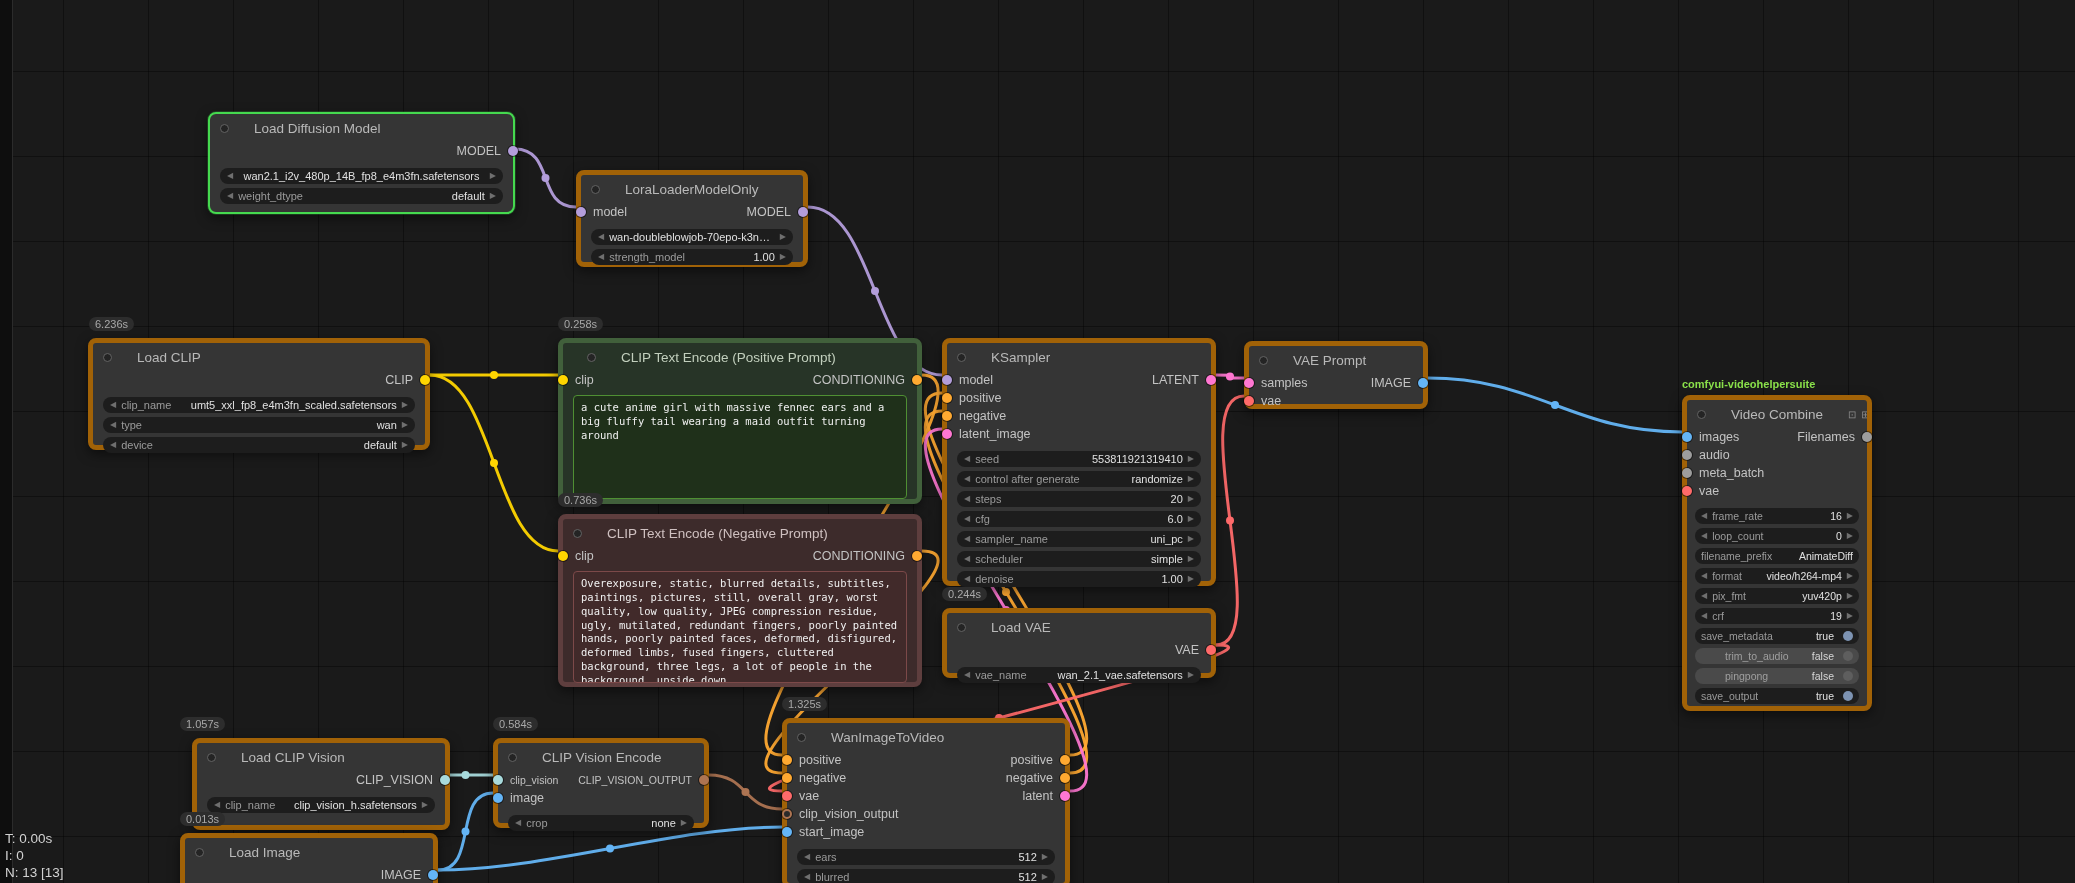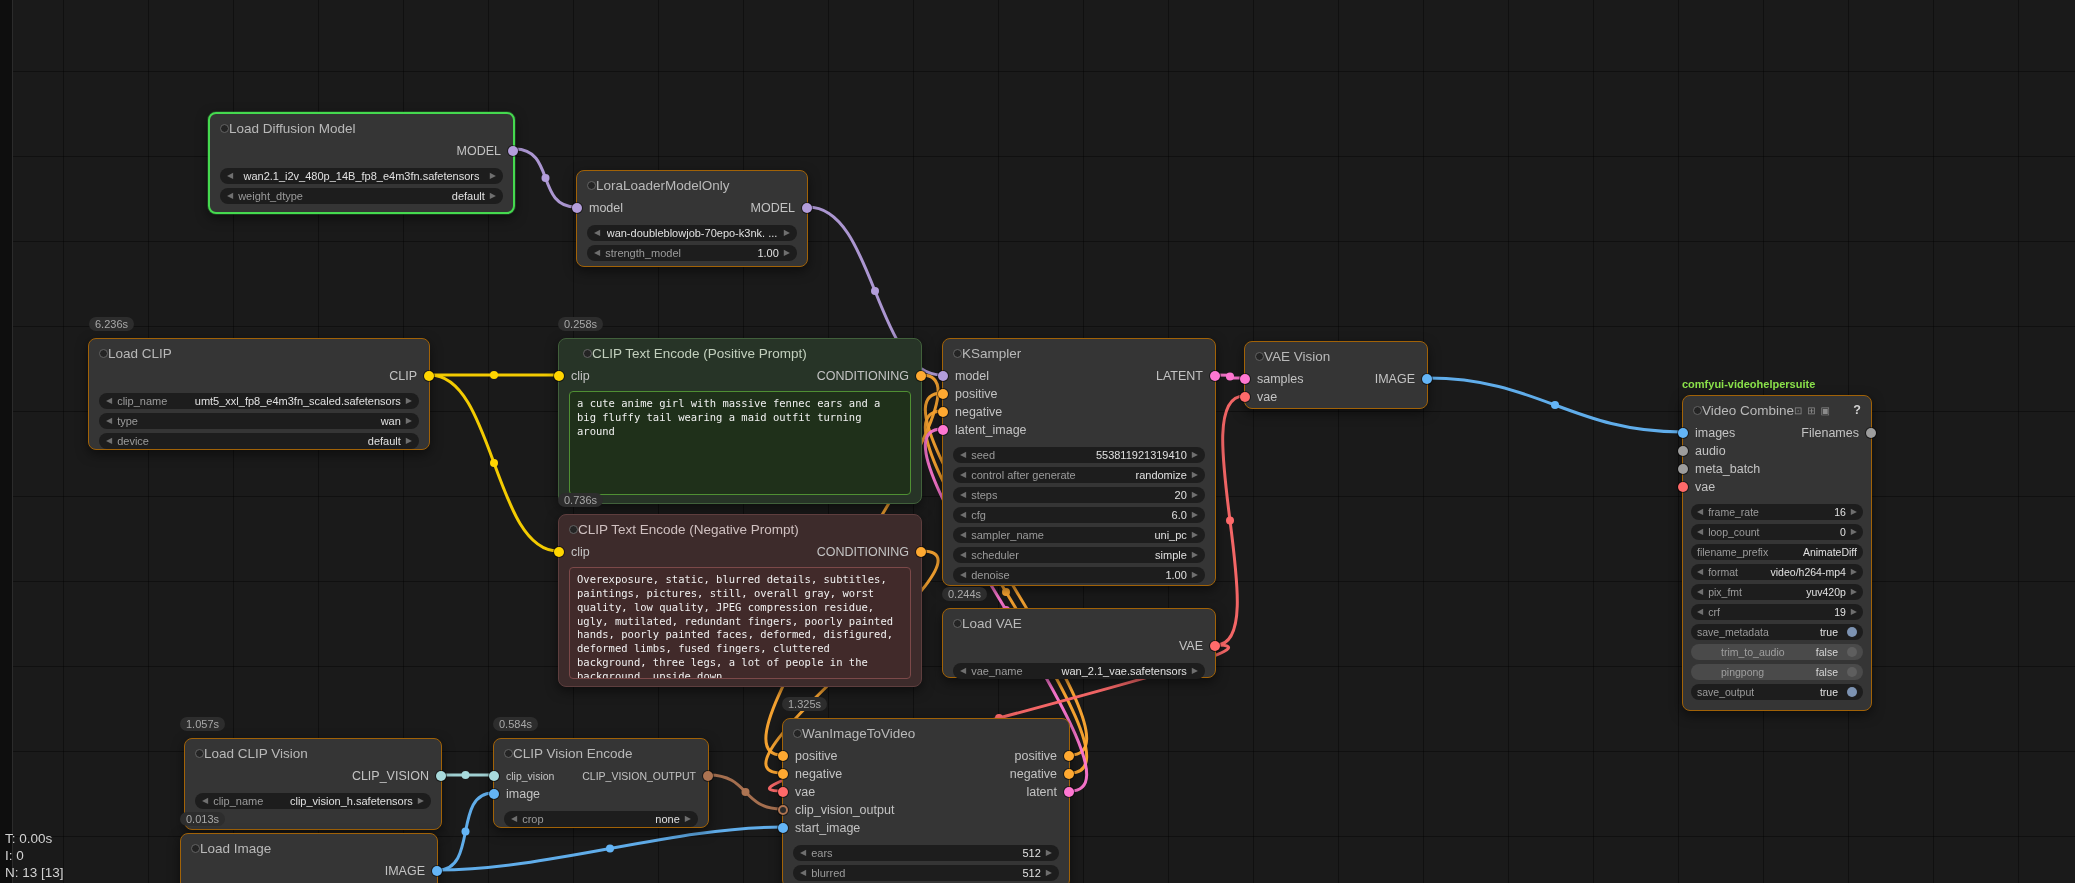--- a/index.html
+++ b/index.html
@@ -11,27 +11,27 @@
       linear-gradient(rgba(0,0,0,.38) 1px, transparent 1px),
       linear-gradient(90deg, rgba(0,0,0,.38) 1px, transparent 1px);
     background-size:85px 85px;
     background-position:-22px -14px;
     font-family:"Liberation Sans", sans-serif;
   }
   .sidebar { position:absolute; left:0; top:0; width:13px; height:883px; background:#0e0e0e; border-right:1px solid #2b2b2b; z-index:5; }
   svg.wires { position:absolute; left:0; top:0; z-index:1; }
   svg.wires path { fill:none; stroke-width:3; opacity:.95; }
 
-  .node { position:absolute; background:#353535; border:1px solid #a16207; border-radius:8px;
+  .node { position:absolute; background:#353535; border:5px solid #a16207; border-radius:8px;
           box-shadow:0 4px 12px rgba(0,0,0,.5); z-index:2; color:#c9c9c9; }
   .node.selected { border:2px solid #45d94f; box-shadow:0 0 0 1px rgba(69,217,79,.2), 0 4px 12px rgba(0,0,0,.5); }
   .node.green { background:#273427; border-color:#41603b; }
   .node.red   { background:#3d2b2b; border-color:#5e3e3e; }
 
-  .nhead { height:28px; display:flex; align-items:center; gap:0; padding:0 10px; font-size:13.5px; color:#b9b9b9; white-space:nowrap; overflow:hidden; }
+  .nhead { height:28px; display:flex; align-items:center; gap:25px; padding:0 10px; font-size:13.5px; color:#b9b9b9; white-space:nowrap; overflow:hidden; }
   .node.green .nhead { color:#c2cfbd;padding-left:24px; }
   .node.red .nhead { color:#cfc0c0; }
   .tdot { width:9px; height:9px; border-radius:50%; background:#242424; border:1px solid #636363; flex:0 0 auto; }
 
   .srow { position:relative; height:18px; display:flex; align-items:center; justify-content:space-between;
           padding:0 12px; font-size:12.5px; color:#c3c3c3; white-space:nowrap; }
   .srow .lab.r { margin-left:auto; }
   .sdot { position:absolute; top:50%; width:10px; height:10px; border-radius:50%; transform:translateY(-50%);
           background:var(--c,#888); box-shadow:0 0 0 1px rgba(0,0,0,.5); }
   .sdot.in { left:-5px; } .sdot.out { right:-5px; }
@@ -281,21 +281,21 @@
       <span class="wname">denoise</span>
       <span class="wval">1.00</span>
       <span class="arrR">▶</span>
     </div>
   </div>
 </div>
 
 <div class="node" style="left:1244px;top:341px;width:184px;height:68px">
   <div class="nhead">
     <span class="tdot"></span>
-    <span>VAE Vision</span>
+    <span>VAE Prompt</span>
   </div>
   <div class="srow">
     <span class="sdot in" style="--c:#FF77D2"></span>
     <span class="lab">samples</span>
     <span class="lab r">IMAGE</span>
     <span class="sdot out" style="--c:#64B5F6"></span>
   </div>
   <div class="srow">
     <span class="sdot in" style="--c:#FF6A6A"></span>
     <span class="lab">vae</span>
@@ -400,21 +400,21 @@
     </div>
     <div class="widget">
       <span class="wname">save_output</span>
       <span class="wval">true</span>
       <span class="knob"></span>
     </div>
   </div>
 </div>
 
 <div class="badge" style="left:180px;top:717px">1.057s</div>
-<div class="node" style="left:184px;top:738px;width:258px;height:92px">
+<div class="node" style="left:192px;top:738px;width:258px;height:92px">
   <div class="nhead">
     <span class="tdot"></span>
     <span>Load CLIP Vision</span>
   </div>
   <div class="srow">
     <span class="lab r">CLIP_VISION</span>
     <span class="sdot out" style="--c:#A8DADC"></span>
   </div>
   <div class="widgets">
     <div class="widget">

